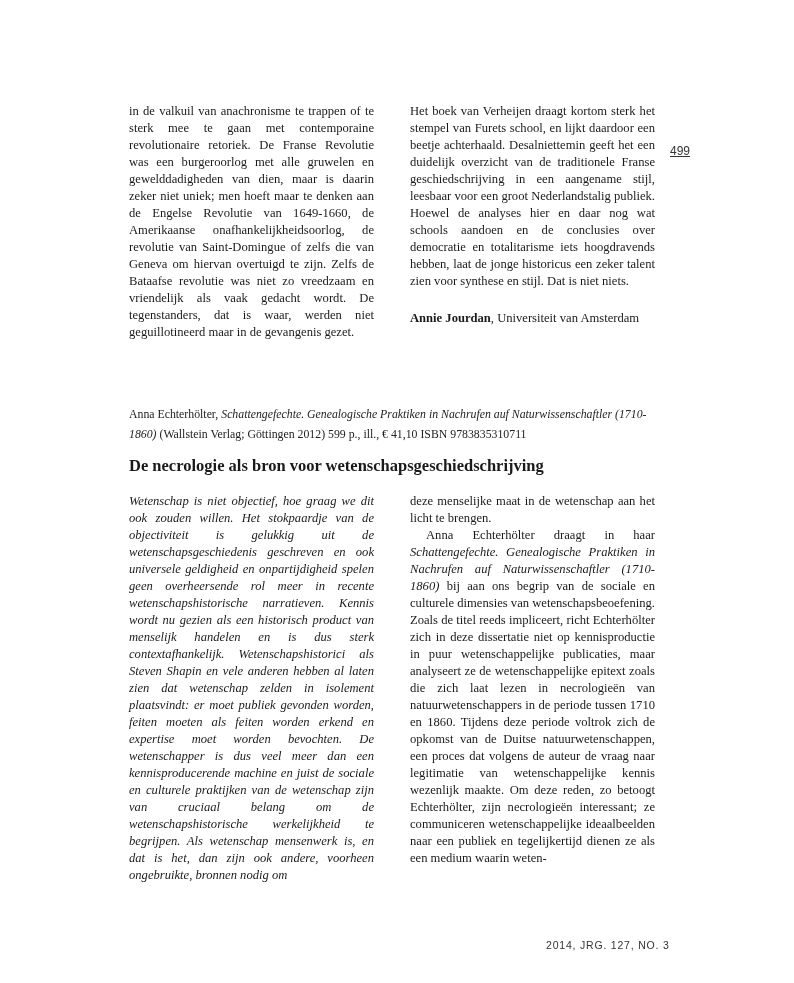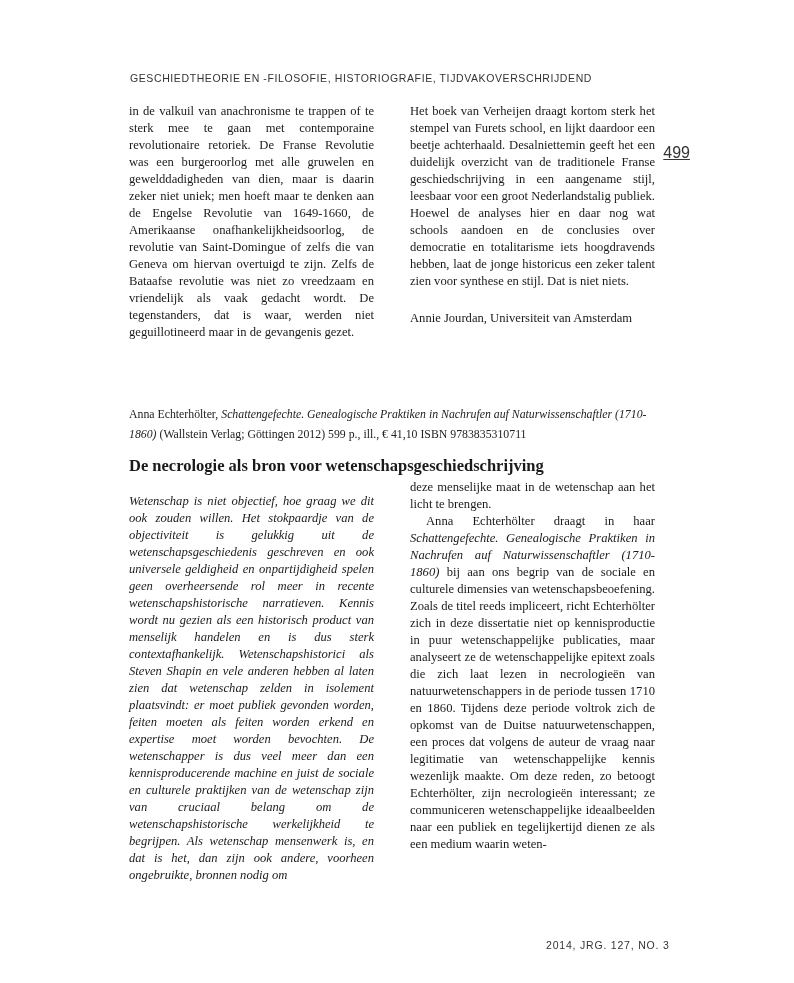--- a/index.html
+++ b/index.html
@@ -1,44 +1,43 @@
 <!DOCTYPE html>
 <html><head>
 <meta charset="utf-8">
 <style>
   html, body { margin: 0; padding: 0; background: #ffffff; }
   body { width: 794px; height: 983px; position: relative; overflow: hidden;
          font-family: "DejaVu Serif", "Liberation Serif", serif; color: #1a1a1a; }
   .running-head { position: absolute; top: 72px; left: 130px; width: 560px;
          font-family: "Liberation Sans", "DejaVu Sans", sans-serif; font-size: 10.5px;
          letter-spacing: 0.6px; color: #333; }
-  .page-num { position: absolute; top: 72px; right: 0; font-size: 16px; letter-spacing: 0; text-decoration: underline; }
+  .page-num { position: absolute; top: 72px; right: 0; font-size: 12px; letter-spacing: 0; text-decoration: underline; }
   .col { position: absolute; width: 245px; font-family: "Liberation Serif", "DejaVu Serif", serif;
          font-size: 12.6px; line-height: 17px; text-align: justify; hyphens: auto; }
   .col p { margin: 0; }
   .col .indent { text-indent: 16px; }
   .col-left-top { left: 129px; top: 103px; }
   .col-right-top { left: 410px; top: 103px; }
   .signature { margin-top: 20px !important; text-align: left; }
-  .signature b { font-weight: normal; }
+  .signature b { font-weight: bold; }
   .citation { position: absolute; left: 129px; top: 404px; width: 540px;
          font-family: "Liberation Serif", "DejaVu Serif", serif; font-size: 11.8px; line-height: 20px; color: #222; }
   .citation i { font-style: italic; }
   .review-title { position: absolute; left: 129px; top: 456px; width: 540px;
          font-family: "Liberation Serif", "DejaVu Serif", serif; font-size: 16.5px; font-weight: bold; color: #1a1a1a; }
   .col-left-bottom { left: 129px; top: 493px; font-style: italic; }
-  .col-right-bottom { left: 410px; top: 479px; }
+  .col-right-bottom { left: 410px; top: 493px; }
   .footer { position: absolute; top: 939px; left: 546px;
          font-family: "Liberation Sans", "DejaVu Sans", sans-serif; font-size: 10.5px; letter-spacing: 0.8px; color: #333; }
 </style>
 </head>
 <body>
 
 <div class="running-head">
-  <span>GESCHIEDTHEORIE EN -FILOSOFIE, HISTORIOGRAFIE, TIJDVAKOVERSCHRIJDEND</span>
   <span class="page-num">499</span>
 </div>
 
 <div class="col col-left-top">
   <p>in de valkuil van anachronisme te trappen of te sterk mee te gaan met contemporaine revolutionaire retoriek. De Franse Revolutie was een burgeroorlog met alle gruwelen en geweld­dadigheden van dien, maar is daarin zeker niet uniek; men hoeft maar te denken aan de Engelse Revolutie van 1649-1660, de Amerikaanse onafhankelijkheidsoorlog, de revolutie van Saint-Domingue of zelfs die van Geneva om hiervan overtuigd te zijn. Zelfs de Bataafse revolutie was niet zo vreedzaam en vriendelijk als vaak gedacht wordt. De tegenstanders, dat is waar, werden niet geguillotineerd maar in de gevangenis gezet.</p>
 </div>
 
 <div class="col col-right-top">
   <p>Het boek van Verheijen draagt kortom sterk het stempel van Furets school, en lijkt daardoor een beetje achterhaald. Desalniettemin geeft het een duidelijk overzicht van de traditionele Franse geschiedschrijving in een aangename stijl, leesbaar voor een groot Nederlandstalig publiek. Hoewel de analyses hier en daar nog wat schools aandoen en de conclusies over democratie en totalitarisme iets hoogdravends hebben, laat de jonge historicus een zeker talent zien voor synthese en stijl. Dat is niet niets.</p>
   <p class="signature"><b>Annie Jourdan</b><span>, Universiteit van Amsterdam</span></p>

